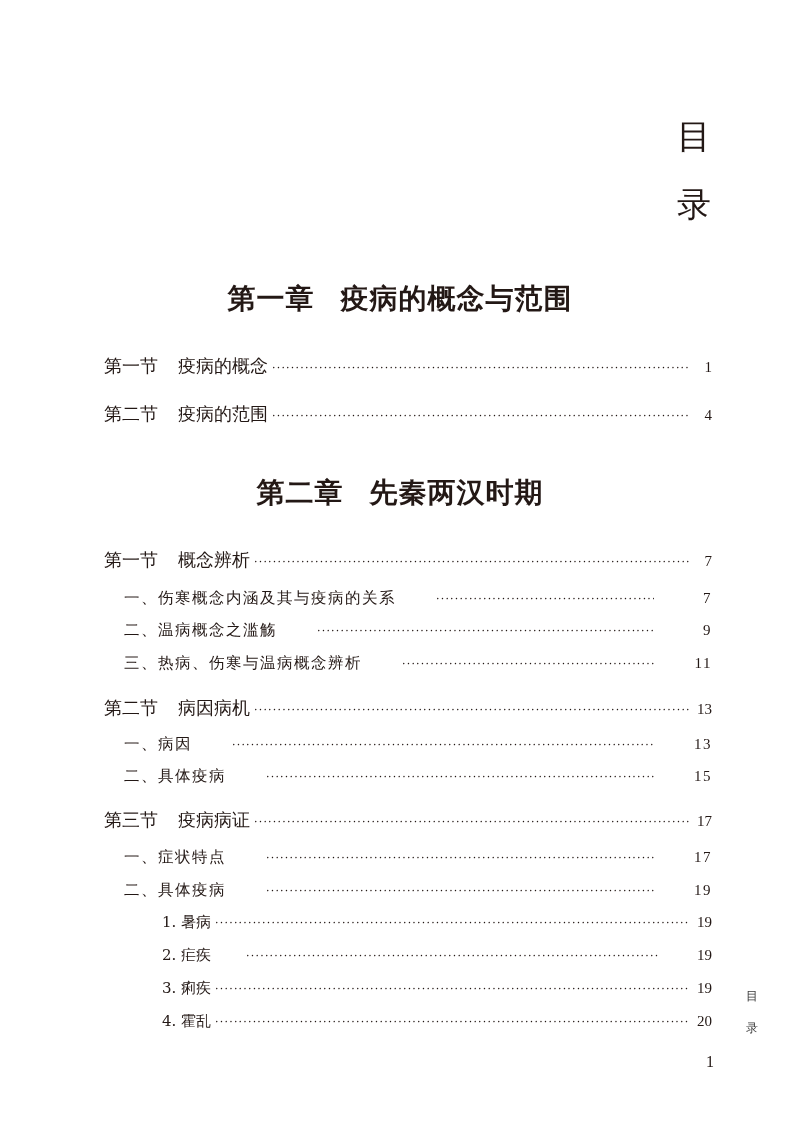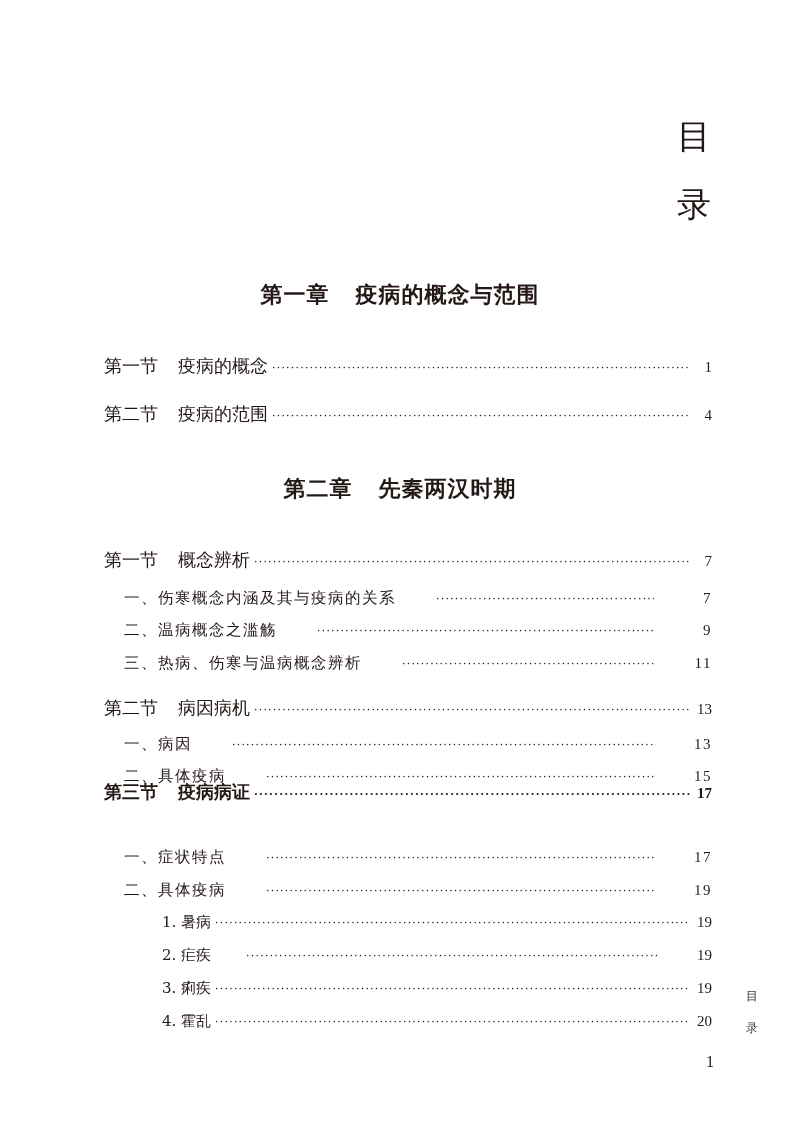--- a/index.html
+++ b/index.html
@@ -8,21 +8,21 @@
       font-family: "DejaVu Serif", "Liberation Serif", serif;
       color: #231815;
     }
     .title-vertical {
       position: absolute; left: 674px; top: 102px; width: 40px;
       font-size: 34px; line-height: 68px; text-align: center;
     }
     .title-vertical span { display: block; }
     .chapter {
       position: absolute; left: 0; width: 800px; text-align: center;
-      font-size: 22px; font-weight: bold; letter-spacing: 1px;
+      font-size: 28px; font-weight: bold; letter-spacing: 1px;
     }
     .chapter .gap { display: inline-block; width: 26px; }
     .toc-row {
       position: absolute; display: flex; align-items: baseline;
       white-space: nowrap;
     }
     .toc-row .label { flex: 0 0 auto; }
     .toc-row .dots {
       flex: 1 1 auto; overflow: hidden; margin: 0 4px;
       font-family: "DejaVu Serif", serif; letter-spacing: 1.2px;
@@ -107,21 +107,21 @@
   <span class="label">一、病因</span>
   <span class="dots"></span>
   <span class="page">13</span>
 </div>
 <div class="toc-row lvl-sub" style="top:766px;">
   <span class="label">二、具体疫病</span>
   <span class="dots"></span>
   <span class="page">15</span>
 </div>
 
-<div class="toc-row lvl-section" style="top:780px;font-weight:bold;">
+<div class="toc-row lvl-section" style="top:808px;">
   <span class="label"><span>第三节</span><span class="gap"></span><span>疫病病证</span></span>
   <span class="dots"></span>
   <span class="page">17</span>
 </div>
 <div class="toc-row lvl-sub" style="top:847px;">
   <span class="label">一、症状特点</span>
   <span class="dots"></span>
   <span class="page">17</span>
 </div>
 <div class="toc-row lvl-sub" style="top:880px;">

